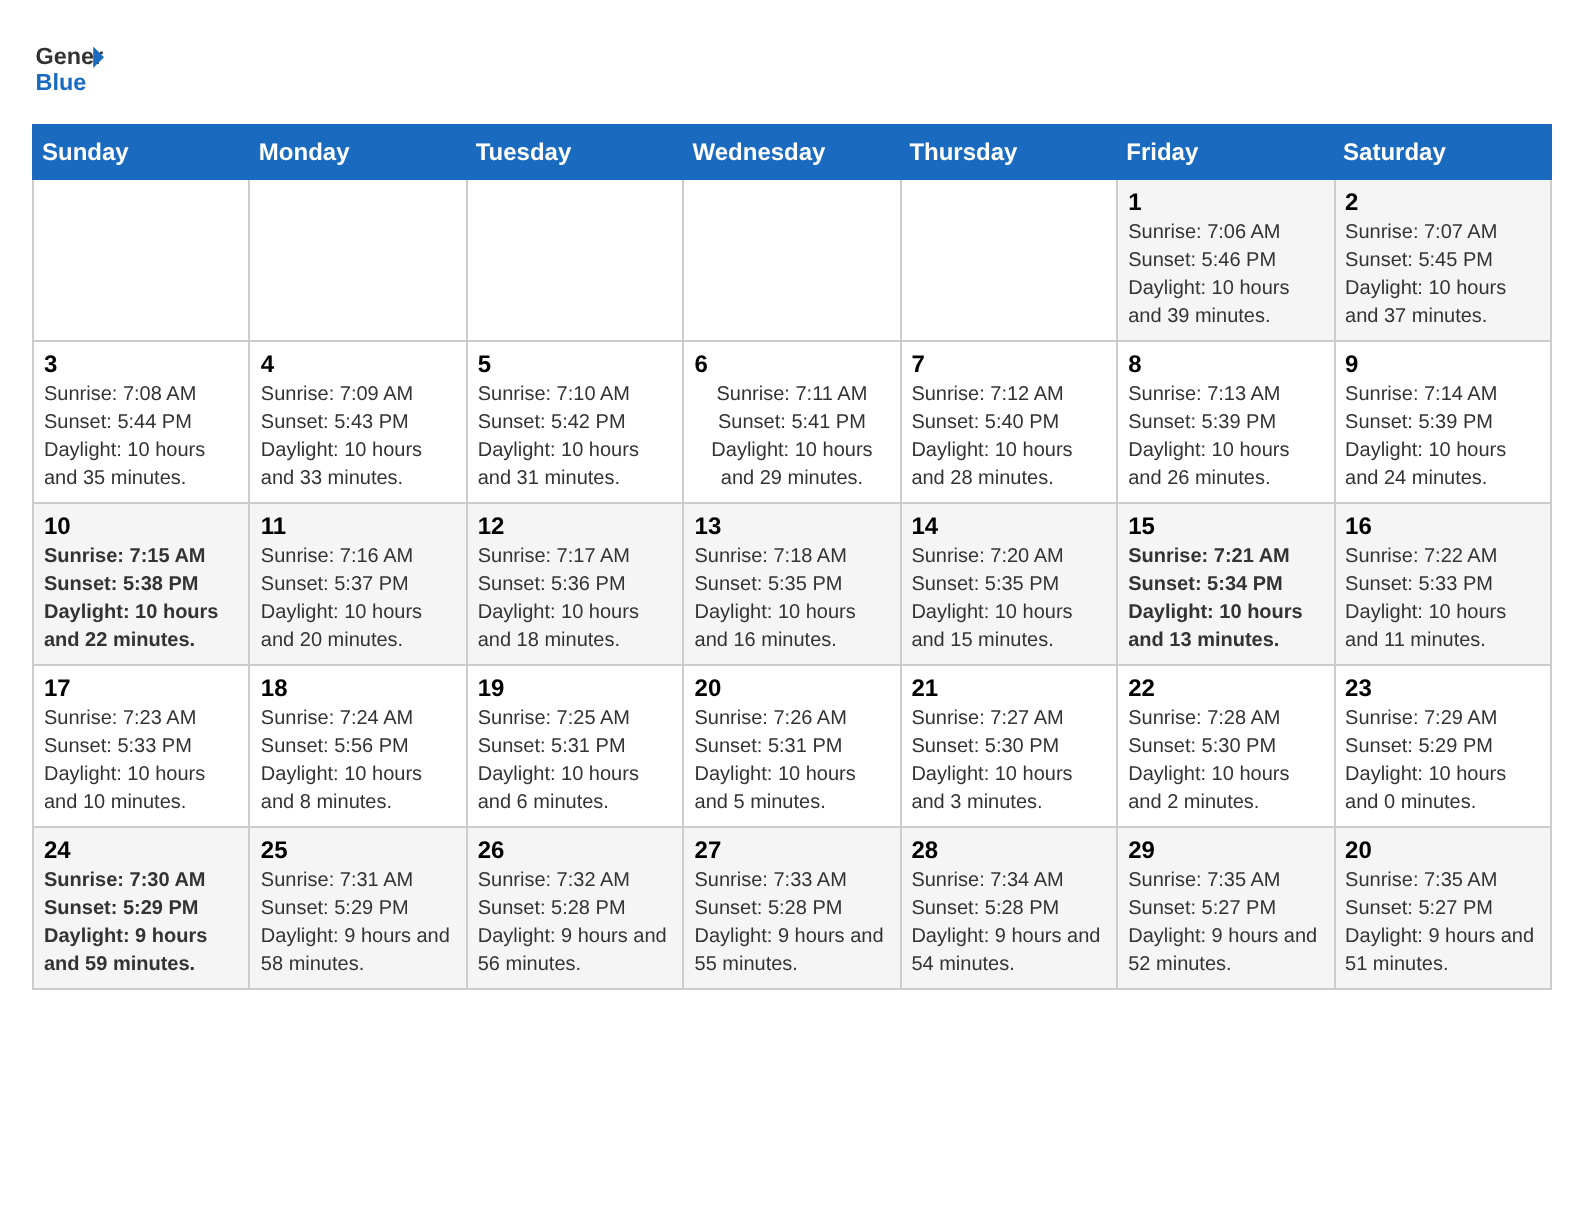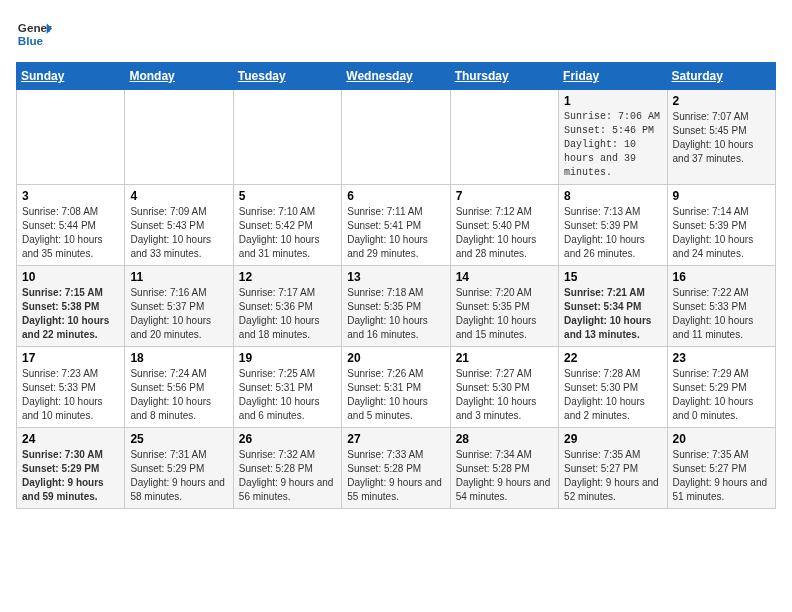--- a/index.html
+++ b/index.html
@@ -43,21 +43,20 @@
       font-size: 11px;
     }
     thead tr th {
       background-color: #1a6bbf;
       color: #fff;
       padding: 6px 4px;
       text-align: left;
       font-size: 12px;
       font-weight: bold;
       border: 1px solid #1a6bbf;
-      text-decoration: underline;
     }
     tbody tr td {
       border: 1px solid #ccc;
       vertical-align: top;
       padding: 4px 5px;
       height: 80px;
       width: calc(100% / 7);
       background: #fff;
     }
     tbody tr:nth-child(odd) td {
@@ -113,21 +112,21 @@
   </thead>
   <tbody id="calendar-body">
   <tr>
         <td class="empty-cell"></td>
         <td class="empty-cell"></td>
         <td class="empty-cell"></td>
         <td class="empty-cell"></td>
         <td class="empty-cell"></td>
         <td>
           <span class="day-number">1</span>
-          <div class="day-info" style="white-space: pre-line; font-family: Liberation Mono, monospace;">Sunrise: 7:06 AM
+          <div class="day-info" style="white-space: pre-line;">Sunrise: 7:06 AM
 Sunset: 5:46 PM
 Daylight: 10 hours and 39 minutes.</div>
         </td>
         <td>
           <span class="day-number">2</span>
           <div class="day-info" style="white-space: pre-line;">Sunrise: 7:07 AM
 Sunset: 5:45 PM
 Daylight: 10 hours and 37 minutes.</div>
         </td>
       </tr>
@@ -145,21 +144,21 @@
 Daylight: 10 hours and 33 minutes.</div>
         </td>
         <td>
           <span class="day-number">5</span>
           <div class="day-info" style="white-space: pre-line;">Sunrise: 7:10 AM
 Sunset: 5:42 PM
 Daylight: 10 hours and 31 minutes.</div>
         </td>
         <td>
           <span class="day-number">6</span>
-          <div class="day-info" style="white-space: pre-line;">Sunrise: 7:11 AM
+          <div class="day-info" style="white-space: pre-line; text-align: center;">Sunrise: 7:11 AM
 Sunset: 5:41 PM
 Daylight: 10 hours and 29 minutes.</div>
         </td>
         <td>
           <span class="day-number">7</span>
           <div class="day-info" style="white-space: pre-line;">Sunrise: 7:12 AM
 Sunset: 5:40 PM
 Daylight: 10 hours and 28 minutes.</div>
         </td>
         <td>

